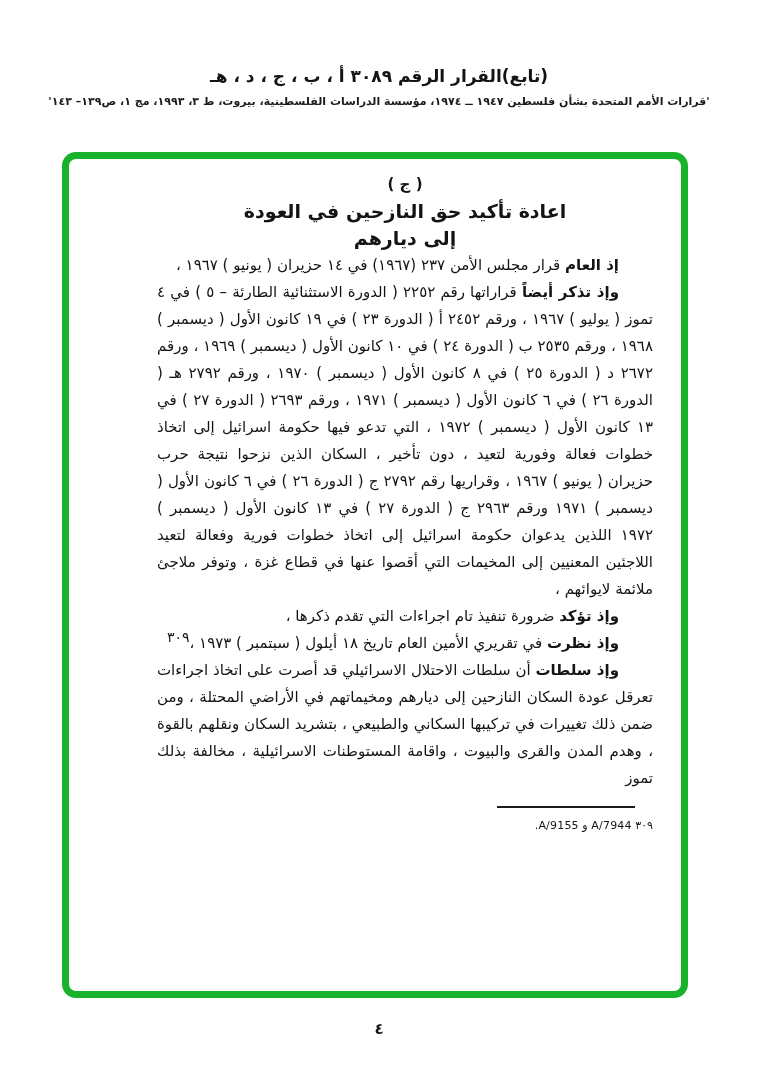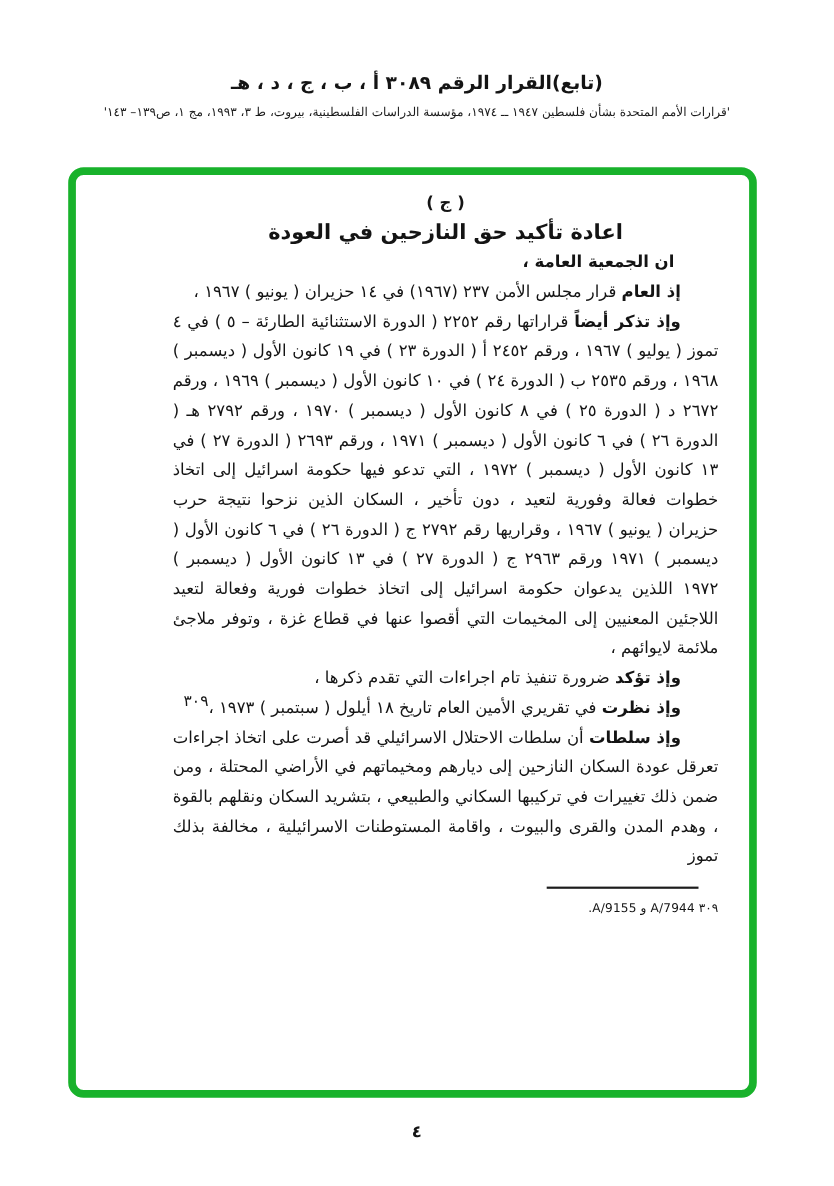--- a/index.html
+++ b/index.html
@@ -14,21 +14,21 @@
   
   .hdr{
     position:absolute;top:66px;left:0;right:0;
     text-align:center;direction:rtl;
   }
   .hdr-title{
     font-size:17px;font-weight:bold;letter-spacing:.5px;
     margin:0 0 9px 0;
   }
   .hdr-source{
-    font-size:11px;font-weight:normal;
+    font-size:11px;font-weight:bold;
     margin:0;letter-spacing:0;
     color:#1b1b1b;
   }
   
   .frame{
     position:absolute;left:62px;top:152px;
     width:626px;height:846px;
     border:7px solid #18b22b;
     border-radius:14px;
     box-sizing:border-box;
@@ -80,22 +80,22 @@
     <p class="hdr-source">'قرارات الأمم المتحدة بشأن فلسطين ١٩٤٧ ــ ١٩٧٤، مؤسسة الدراسات الفلسطينية، بيروت، ط ٣، ١٩٩٣، مج ١، ص١٣٩– ١٤٣'</p>
   </div>
 
   <div class="frame">
     <div class="doc">
 
       <p class="section-label c">( ج )</p>
 
       <p class="doc-title c">اعادة تأكيد حق النازحين في العودة</p>
 
+      <p class="doc-title c">إلى ديارهم</p>
 
-      <p class="preamble-intro">ان الجمعية العامة ،</p>
 
       <p class="para"><span class="b">إذ العام</span><span> قرار مجلس الأمن ٢٣٧ (١٩٦٧) في ١٤ حزيران ( يونيو ) ١٩٦٧ ،</span></p>
 
       <p class="para"><span class="b">وإذ تذكر أيضاً</span><span> قراراتها رقم ٢٢٥٢ ( الدورة الاستثنائية الطارئة – ٥ ) في ٤ تموز ( يوليو ) ١٩٦٧ ، ورقم ٢٤٥٢ أ ( الدورة ٢٣ ) في ١٩ كانون الأول ( ديسمبر ) ١٩٦٨ ، ورقم ٢٥٣٥ ب ( الدورة ٢٤ ) في ١٠ كانون الأول ( ديسمبر ) ١٩٦٩ ، ورقم ٢٦٧٢ د ( الدورة ٢٥ ) في ٨ كانون الأول ( ديسمبر ) ١٩٧٠ ، ورقم ٢٧٩٢ هـ ( الدورة ٢٦ ) في ٦ كانون الأول ( ديسمبر ) ١٩٧١ ، ورقم ٢٦٩٣ ( الدورة ٢٧ ) في ١٣ كانون الأول ( ديسمبر ) ١٩٧٢ ، التي تدعو فيها حكومة اسرائيل إلى اتخاذ خطوات فعالة وفورية لتعيد ، دون تأخير ، السكان الذين نزحوا نتيجة حرب حزيران ( يونيو ) ١٩٦٧ ، وقراريها رقم ٢٧٩٢ ج ( الدورة ٢٦ ) في ٦ كانون الأول ( ديسمبر ) ١٩٧١ ورقم ٢٩٦٣ ج ( الدورة ٢٧ ) في ١٣ كانون الأول ( ديسمبر ) ١٩٧٢ اللذين يدعوان حكومة اسرائيل إلى اتخاذ خطوات فورية وفعالة لتعيد اللاجئين المعنيين إلى المخيمات التي أقصوا عنها في قطاع غزة ، وتوفر ملاجئ ملائمة لايوائهم ،</span></p>
 
       <p class="para"><span class="b">وإذ تؤكد</span><span> ضرورة تنفيذ تام اجراءات التي تقدم ذكرها ،</span></p>
 
       <p class="para"><span class="b">وإذ نظرت</span><span> في تقريري الأمين العام تاريخ ١٨ أيلول ( سبتمبر ) ١٩٧٣ ،</span><sup class="fn-ref">٣٠٩</sup></p>
 
       <p class="para"><span class="b">وإذ سلطات</span><span> أن سلطات الاحتلال الاسرائيلي قد أصرت على اتخاذ اجراءات تعرقل عودة السكان النازحين إلى ديارهم ومخيماتهم في الأراضي المحتلة ، ومن ضمن ذلك تغييرات في تركيبها السكاني والطبيعي ، بتشريد السكان ونقلهم بالقوة ، وهدم المدن والقرى والبيوت ، واقامة المستوطنات الاسرائيلية ، مخالفة بذلك تموز</span></p>

